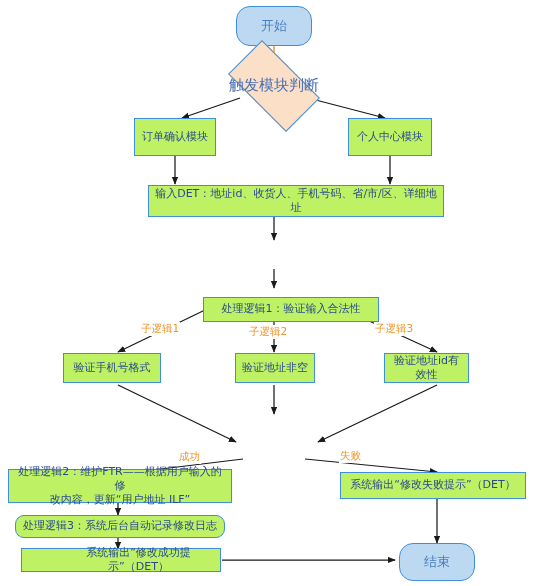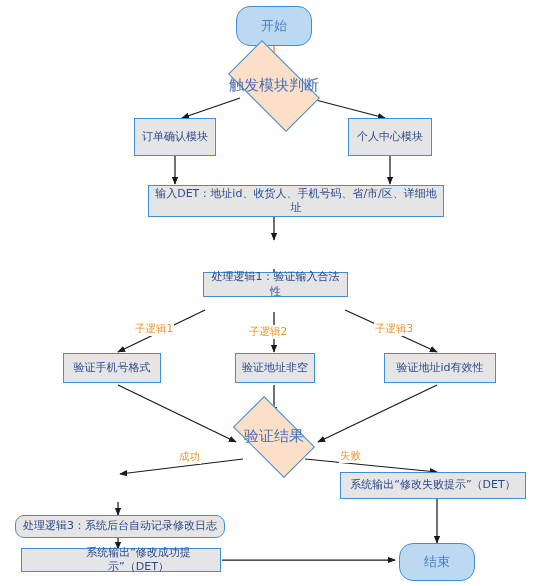--- a/index.html
+++ b/index.html
@@ -2,21 +2,21 @@
 <html><head>
 <meta charset="utf-8">
 <style>
   html,body{margin:0;padding:0;background:#ffffff;}
   body{width:533px;height:586px;position:relative;overflow:hidden;
        font-family:"DejaVu Sans","Liberation Sans",sans-serif;}
   #canvas{position:absolute;left:0;top:0;width:533px;height:586px;}
   svg.edges{position:absolute;left:0;top:0;width:533px;height:586px;pointer-events:none;}
   .node{position:absolute;box-sizing:border-box;display:flex;align-items:center;
         justify-content:center;text-align:center;line-height:1.28;}
-  .proc{background:#e5e5e5;border:1.6px solid #3f8fd8;color:#2b4a8b;font-size:11px;
+  .proc{background:#bef264;border:1.6px solid #3f8fd8;color:#2b4a8b;font-size:11px;
         padding:2px 5px;}
   .terminal{background:#bdd9f2;border:1.8px solid #3f8fd8;border-radius:14px;
             color:#4a7ec0;font-size:13px;}
   .decision{color:#4a6fb5;font-size:15px;background:transparent;border:none;}
   .decision .dshape{position:absolute;left:0;top:0;width:100%;height:100%;
         background:#fbdfc7;border:1.6px solid #3f8fd8;box-sizing:border-box;
         transform:rotate(45deg);}
   .decision .dlabel{position:relative;z-index:2;white-space:nowrap;}
   .edge-label{position:absolute;color:#f0952a;font-size:10.5px;white-space:nowrap;
               background:#ffffff;padding:0 1px;}
@@ -89,58 +89,58 @@
 
   <div class="node proc" style="left:348px;top:118px;width:84px;height:38px;">
     <span>个人中心模块</span>
   </div>
 
   <div class="node proc" style="left:127px;top:185px;width:296px;height:32px;margin-left:21px;">
     <span>输入DET：地址id、收货人、手机号码、省/市/区、详细地址</span>
   </div>
 
 
-  <div class="node proc" style="left:203px;top:272px;width:145px;height:25px;">
+  <div class="node proc" style="left:203px;top:297px;width:176px;height:25px;">
     <span>处理逻辑1：验证输入合法性</span>
   </div>
 
-  <div class="edge-label" style="left:134px;top:322px;text-align:center;">
+  <div class="edge-label" style="left:140px;top:322px;text-align:center;">
     <span>子逻辑1</span>
   </div>
   <div class="edge-label" style="left:248px;top:325px;">
     <span>子逻辑2</span>
   </div>
   <div class="edge-label" style="left:374px;top:322px;">
     <span>子逻辑3</span>
   </div>
 
   <div class="node proc" style="left:235px;top:353px;width:80px;height:30px;">
     <span>验证地址非空</span>
   </div>
 
   <div class="node proc" style="left:63px;top:353px;width:98px;height:30px;">
     <span>验证手机号格式</span>
   </div>
 
-  <div class="node proc" style="left:384px;top:353px;width:112px;height:30px;">
+  <div class="node proc" style="left:384px;top:353px;width:85px;height:30px;">
     <span>验证地址id有效性</span>
   </div>
 
-  <div class="node decision" style="left:238px;top:415px;width:72px;height:44px;">
-    <span class="dshape"></span>
-    <span class="dlabel">验证结果</span>
-  </div>
 
   <div class="edge-label" style="left:178px;top:450px;">
     <span>成功</span>
   </div>
   <div class="edge-label" style="left:339px;top:449px;">
     <span>失败</span>
   </div>
 
+  <div class="node proc" style="left:8px;top:469px;width:224px;height:34px;flex-direction:column;">
+    <span>处理逻辑2：维护FTR——根据用户输入的修</span>
+    <span>改内容，更新“用户地址 ILF”</span>
+  </div>
 
   <div class="node proc" style="left:15px;top:515px;width:210px;height:23px;border-radius:9px;">
     <span>处理逻辑3：系统后台自动记录修改日志</span>
   </div>
 
   <div class="node proc" style="left:21px;top:548px;width:200px;height:24px;padding-left:40px;">
     <span>系统输出“修改成功提示”（DET）</span>
   </div>
 
   <div class="node proc" style="left:340px;top:472px;width:186px;height:27px;">

